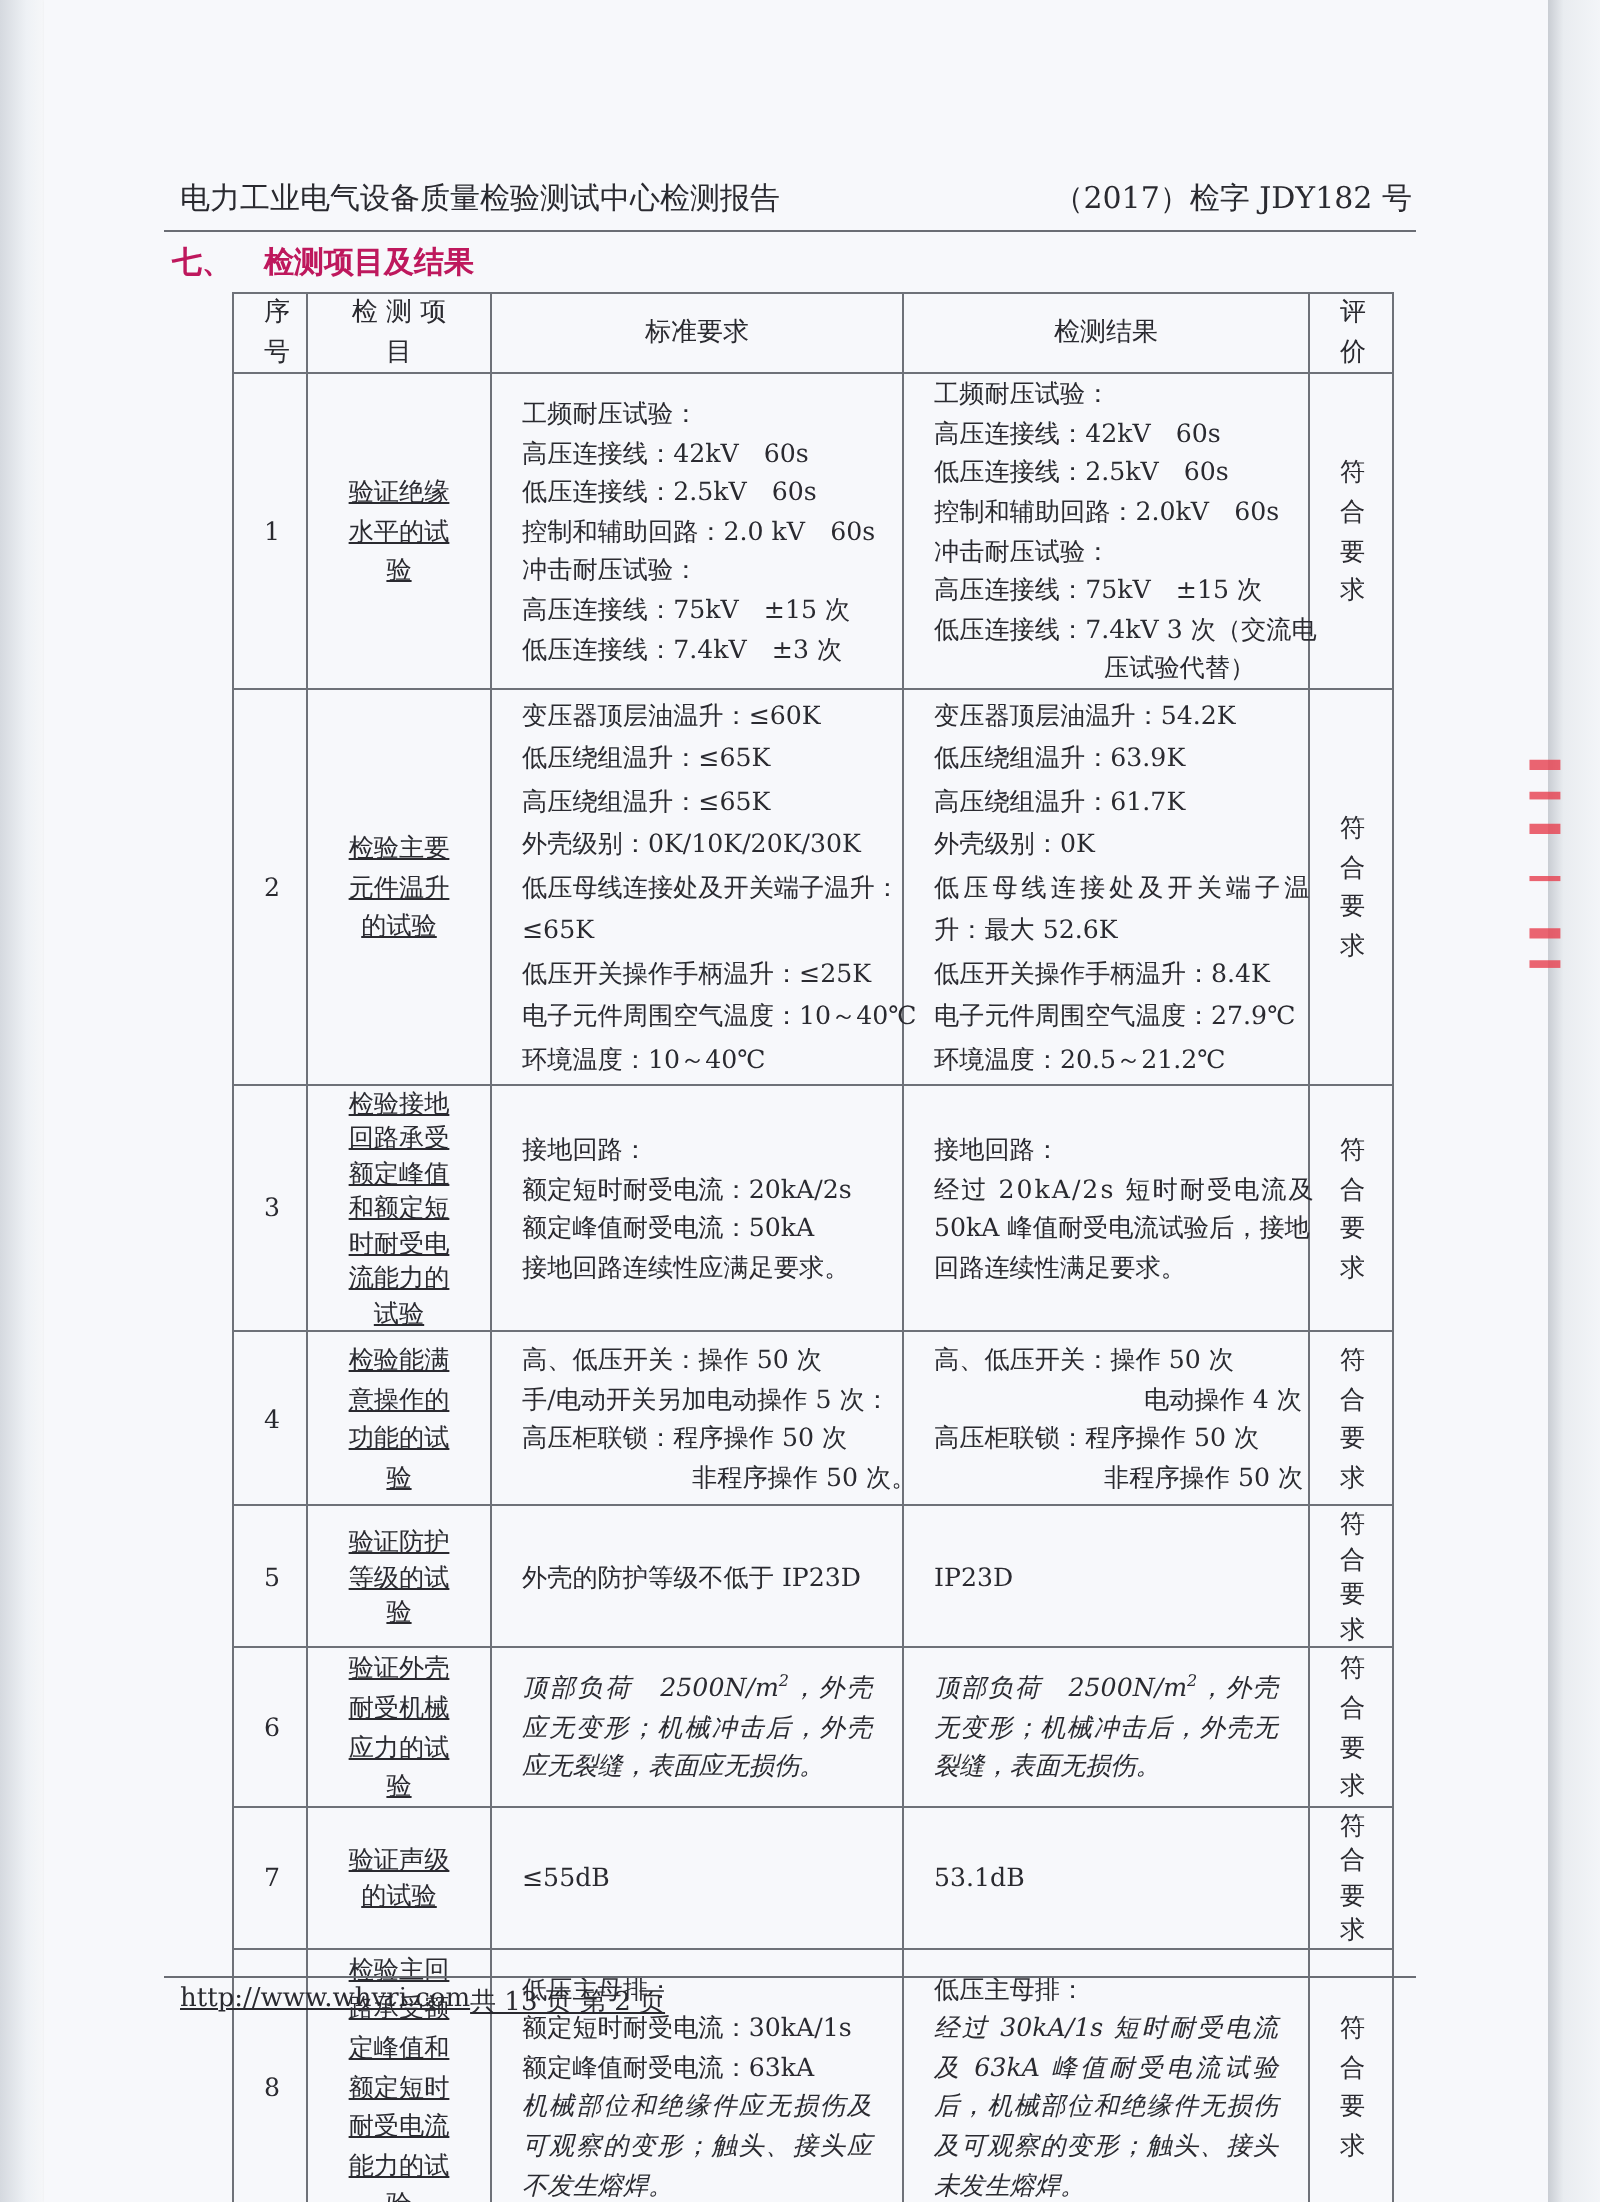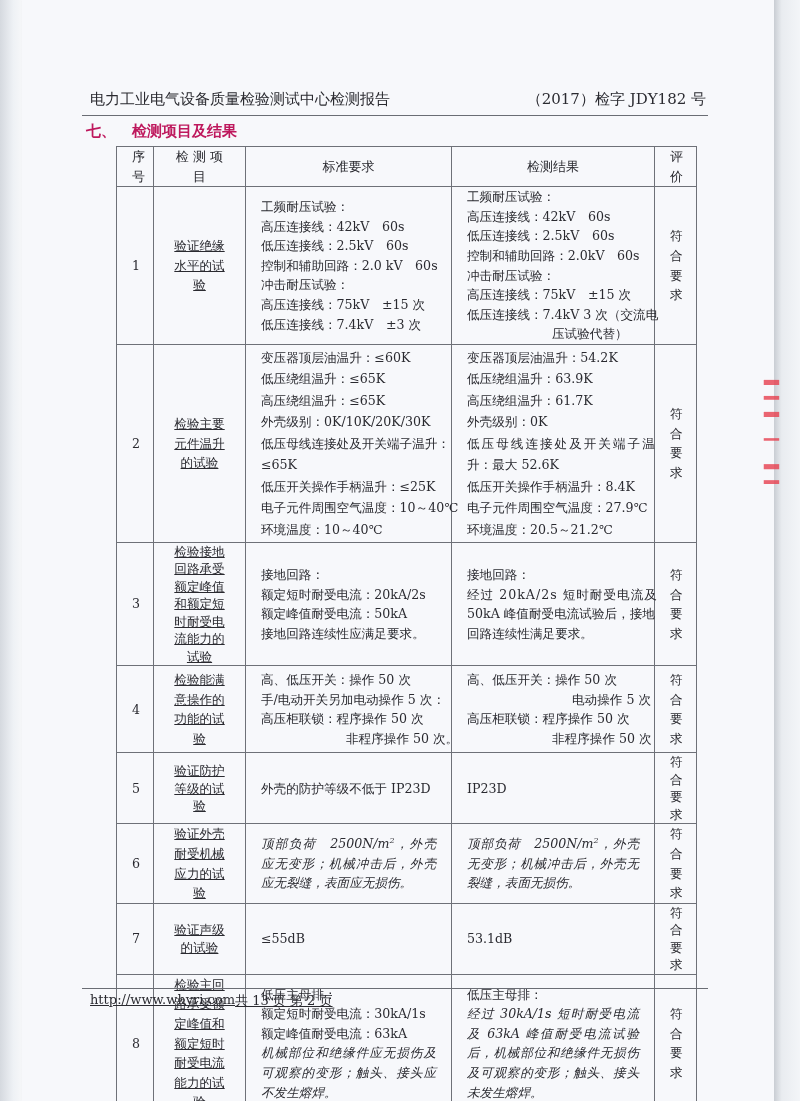--- a/index.html
+++ b/index.html
@@ -172,21 +172,21 @@
       <td class="c-no">4</td>
       <td class="c-item">检验能满意操作的功能的试验</td>
       <td>
         <span class="line">高、低压开关：操作 50 次</span>
         <span class="line">手/电动开关另加电动操作 5 次：</span>
         <span class="line">高压柜联锁：程序操作 50 次</span>
         <span class="line indent2">非程序操作 50 次。</span>
       </td>
       <td>
         <span class="line">高、低压开关：操作 50 次</span>
-        <span class="line indent">电动操作 5 次</span>
+        <span class="line indent">电动操作 4 次</span>
         <span class="line">高压柜联锁：程序操作 50 次</span>
         <span class="line indent2">非程序操作 50 次</span>
       </td>
       <td class="c-eval">符合要求</td>
     </tr>
 
     <tr style="height:41px">
       <td class="c-no">5</td>
       <td class="c-item" style="line-height:17.5px">验证防护等级的试验</td>
       <td>

